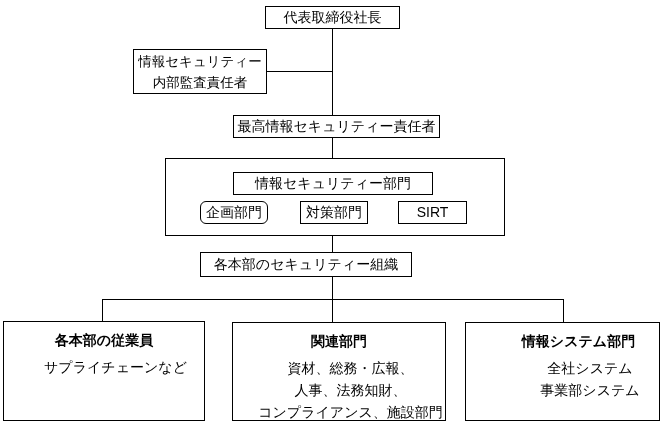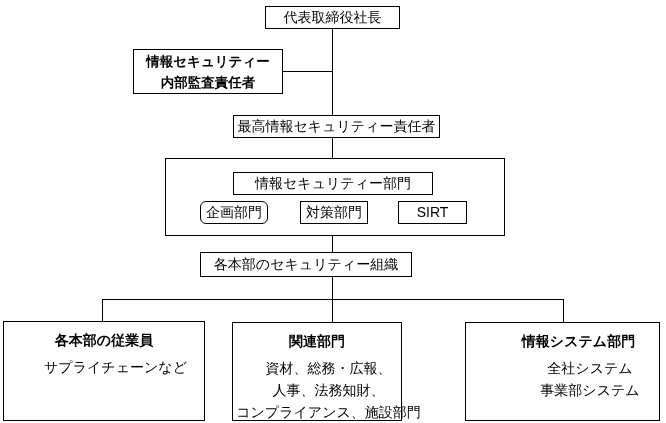--- a/index.html
+++ b/index.html
@@ -35,30 +35,30 @@
     flex-direction: column;
     justify-content: flex-start;
     padding-top: 7px;
   }
   .node.multi .title { line-height: 22px; font-weight: bold; }
   .node.multi .body { margin-top: 5px; margin-left: 23px; }
   .node.multi .body div { line-height: 22px; }
   .line { position: absolute; background: #000000; }
   
   #node-president        { left: 265px; top: 6px;   width: 135px; height: 23px; }
-  #node-internal-audit   { left: 133px; top: 49px;  width: 150px; height: 45px; font-weight: bold; }
+  #node-internal-audit   { left: 133px; top: 49px;  width: 134px; height: 45px; }
   #node-ciso             { left: 233px; top: 115px; width: 207px; height: 23px; }
   #group-security-div    { left: 165px; top: 158px; width: 340px; height: 78px; }
   #node-security-div     { left: 233px; top: 172px; width: 200px; height: 23px; }
   #node-planning         { left: 200px; top: 201px; width: 68px;  height: 23px; border-radius: 6px; }
   #node-countermeasures  { left: 300px; top: 201px; width: 68px;  height: 23px; }
   #node-sirt             { left: 398px; top: 201px; width: 69px;  height: 23px; text-align: right; }
   #node-hq-security-org  { left: 200px; top: 252px; width: 212px; height: 25px; }
   #node-hq-employees     { left: 3px;   top: 321px; width: 202px; height: 100px; }
-  #node-related-depts    { left: 232px; top: 322px; width: 170px; height: 99px; }
+  #node-related-depts    { left: 232px; top: 322px; width: 214px; height: 99px; }
   #node-info-systems     { left: 465px; top: 322px; width: 195px; height: 99px; padding-left: 32px; }
   
   #line-president-to-ciso   { left: 332px; top: 28px;  width: 1px;   height: 87px; }
   #line-audit-branch        { left: 267px; top: 71px;  width: 65px;  height: 1px; }
   #line-ciso-to-division    { left: 332px; top: 137px; width: 1px;   height: 21px; }
   #line-division-to-hq      { left: 332px; top: 235px; width: 1px;   height: 17px; }
   #line-hq-down             { left: 332px; top: 276px; width: 1px;   height: 24px; }
   #line-branch-horizontal   { left: 102px; top: 299px; width: 462px; height: 1px; }
   #line-drop-left           { left: 102px; top: 299px; width: 1px;   height: 23px; }
   #line-drop-center         { left: 332px; top: 299px; width: 1px;   height: 24px; }

